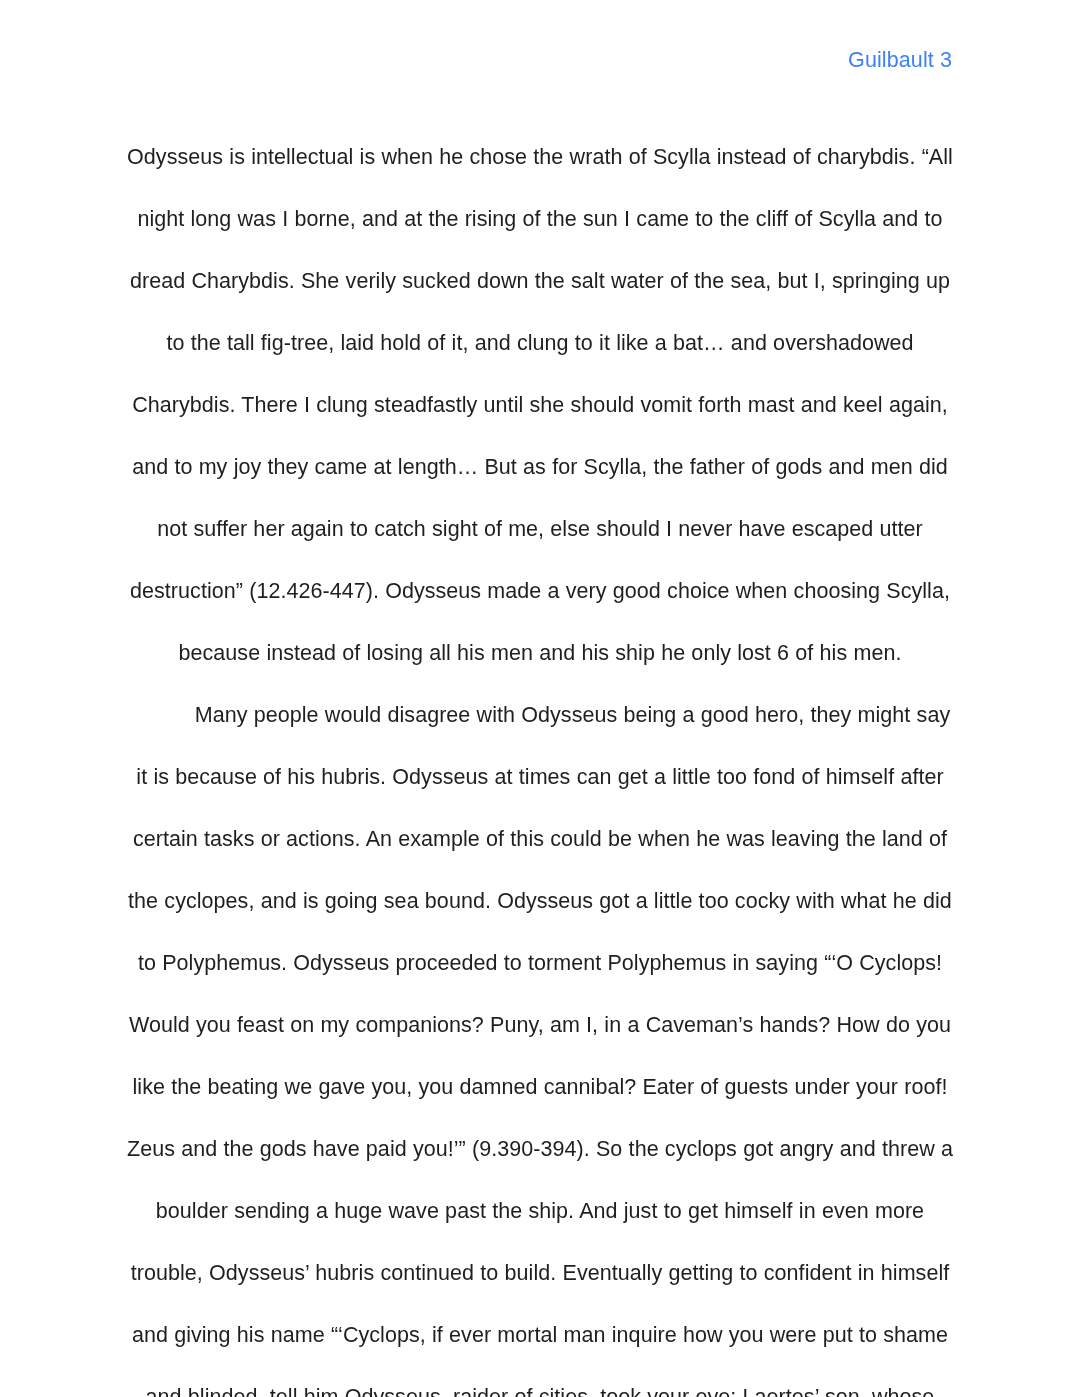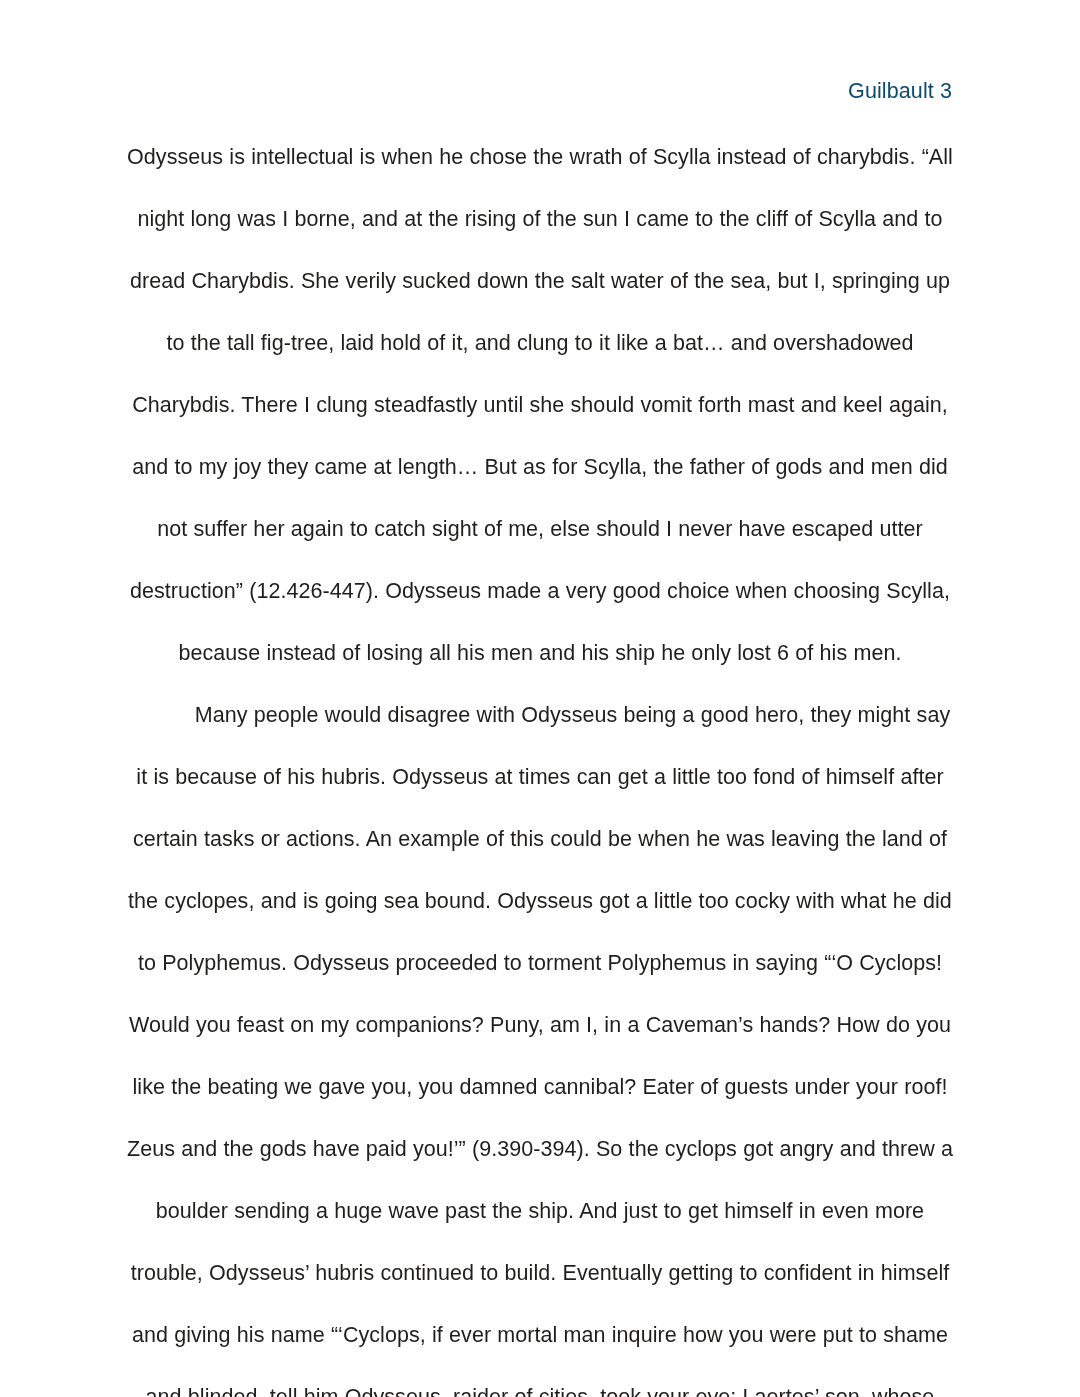--- a/index.html
+++ b/index.html
@@ -19,27 +19,27 @@
     position: absolute;
     top: 0;
     left: 0;
     width: 1080px;
     height: 1397px;
     background: #ffffff;
     box-sizing: border-box;
   }
   .page-header {
     position: absolute;
-    top: 76px;
+    top: 45px;
     left: 0;
     width: 952px;
     text-align: right;
     font-size: 21.5px;
     line-height: 30px;
-    color: #0c4a6e;
+    color: #3b82f6;
     letter-spacing: 0.1px;
   }
   .body-copy {
     position: absolute;
     top: 126px;
     left: 127px;
     width: 826px;
     font-size: 21.5px;
     line-height: 62px;
     color: #201f1e;

